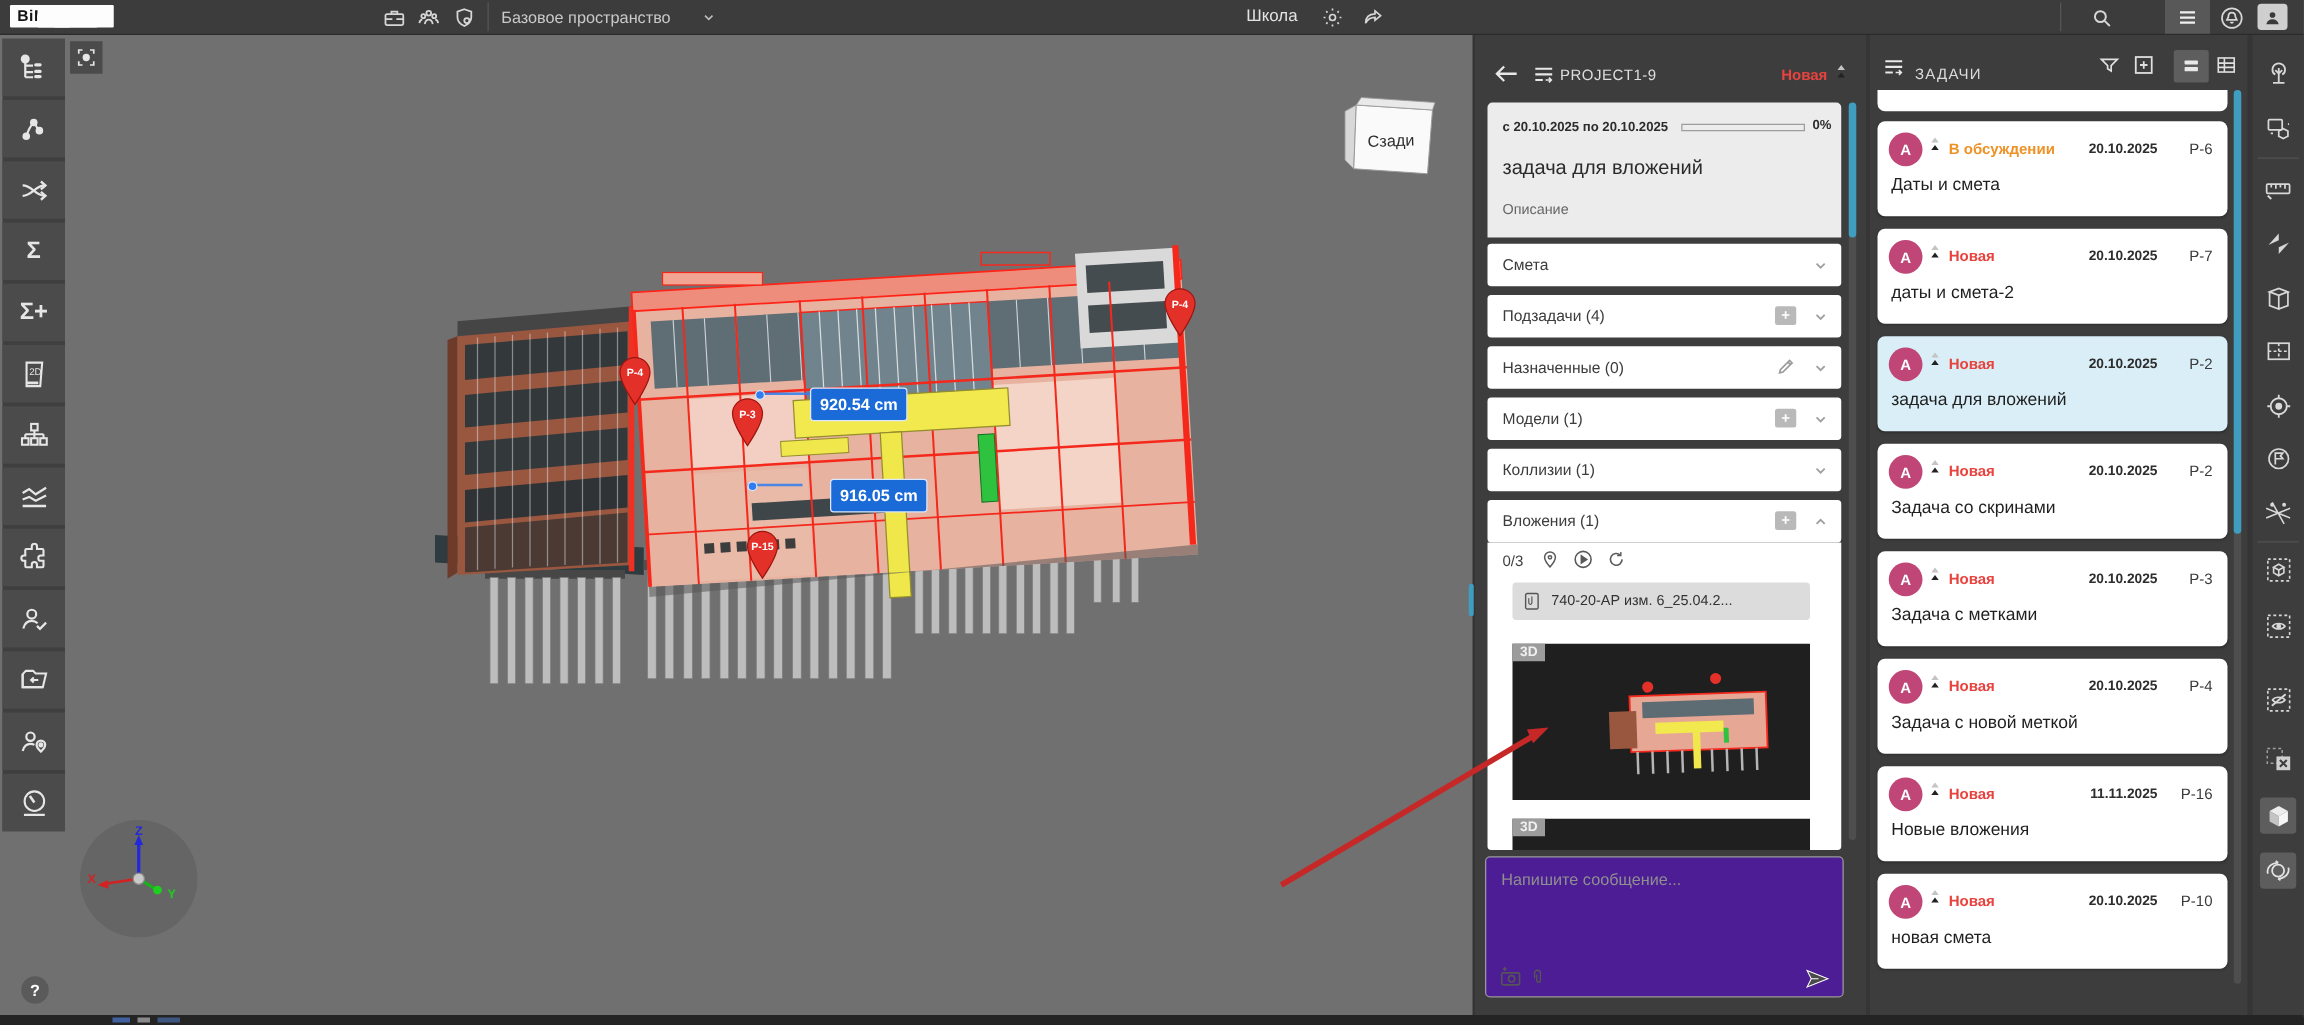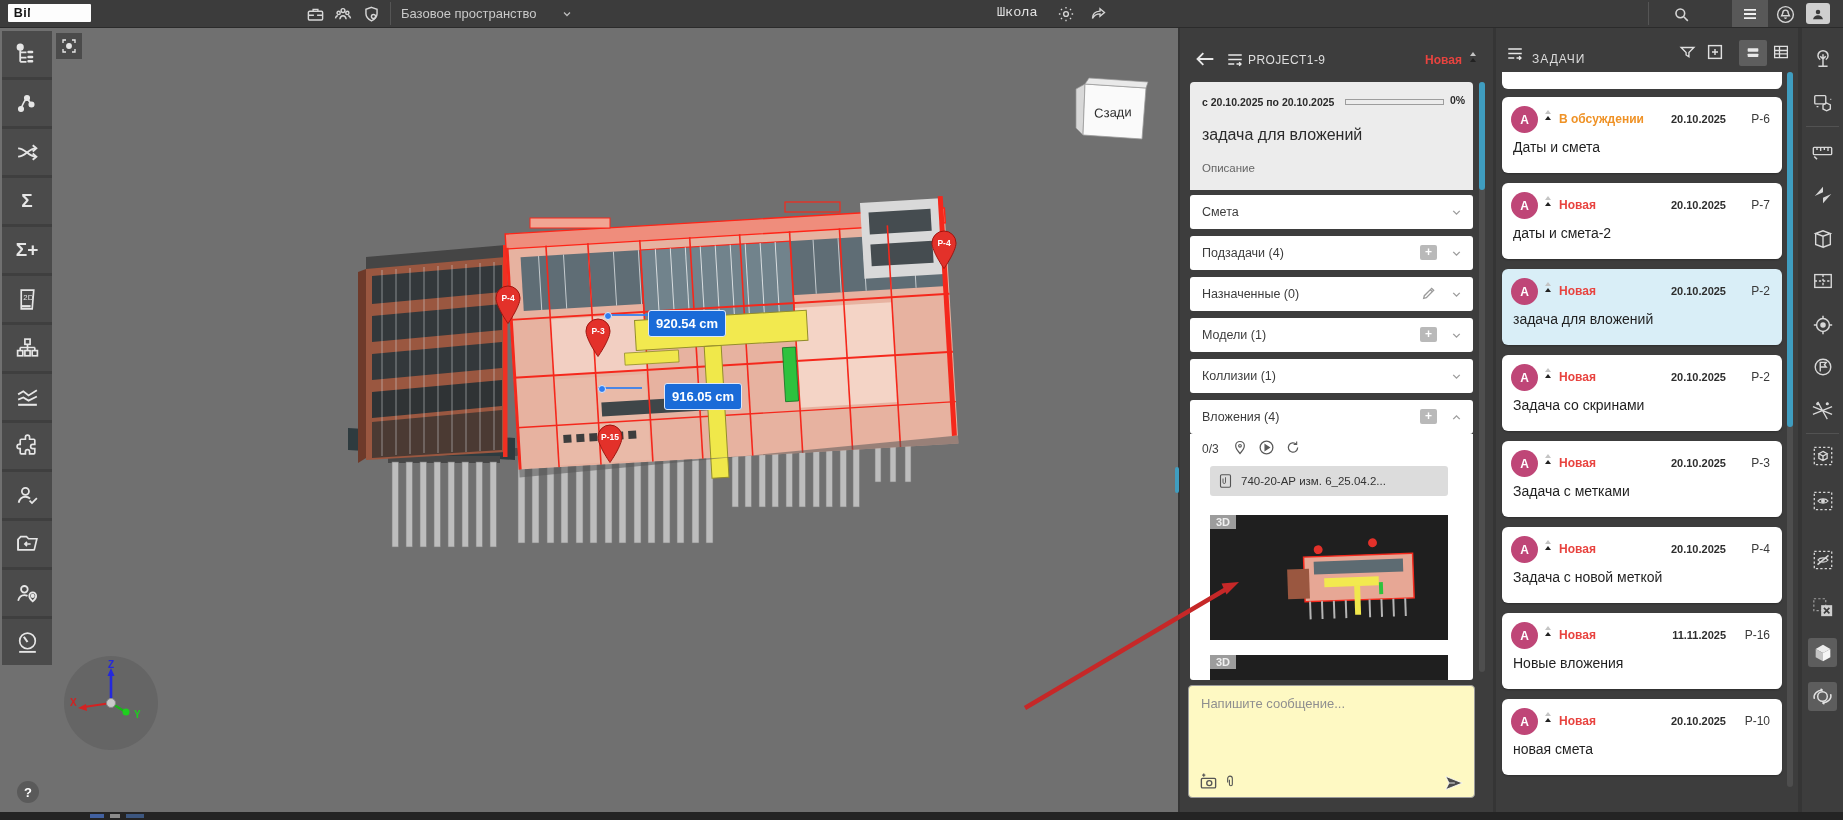--- a/index.html
+++ b/index.html
@@ -6,21 +6,21 @@
   .stage{position:relative;width:1843px;height:820px;background:#707070;overflow:hidden;
          font-family:"Liberation Sans",sans-serif;-webkit-font-smoothing:antialiased;}
   svg{display:block}
   
   .topbar{position:absolute;left:0;top:0;width:100%;height:27px;background:#3c3c3c;z-index:50;border-bottom:1px solid #2b2b2b;}
   .logo{position:absolute;left:8px;top:4px;width:48px;height:18px;background:#fdfdfd;border-radius:1px;
         display:flex;align-items:center;justify-content:center;font-weight:bold;font-size:12.5px;color:#141414;letter-spacing:.5px;}
   .tb-ic{position:absolute;top:3px;width:22px;height:22px;display:flex;align-items:center;justify-content:center;cursor:pointer;}
   .tb-sep{position:absolute;top:2px;width:1px;height:23px;background:#555;}
   .tb-text{position:absolute;top:6px;font-size:13px;color:#c9c9c9;}
-  .tb-proj{position:absolute;top:5px;font-size:13.5px;color:#e3e3e3;font-family:Liberation Mono, monospace;}
+  .tb-proj{position:absolute;top:5px;font-size:13.5px;color:#e3e3e3;}
   .tb-userbox{position:absolute;top:3px;width:24px;height:21px;background:#cfcfcf;border-radius:3px;display:flex;align-items:center;justify-content:center;}
   .tb-activebox{position:absolute;top:0;width:36px;height:27px;background:#585858;display:flex;align-items:center;justify-content:center;}
   
   .ltool{position:absolute;left:2px;top:31px;width:50px;background:#3f3f3f;z-index:40;display:flex;flex-direction:column;gap:3px;}
   .tbtn{height:46px;background:#4b4b4b;display:flex;align-items:center;justify-content:center;color:#e6e6e6;cursor:pointer;}
   .tbtn .glyph-txt{font-size:19px;color:#e6e6e6;font-weight:bold;}
   .focusbtn{position:absolute;left:56px;top:33px;width:26px;height:26px;background:#4b4b4b;z-index:40;display:flex;align-items:center;justify-content:center;cursor:pointer;}
   
   .viewcube{position:absolute;left:1068px;top:76px;z-index:12;cursor:pointer;}
   .pin{position:absolute;width:30px;height:40px;z-index:30;cursor:pointer;}
@@ -65,21 +65,21 @@
   .sec-row.exp .chev{transform:rotate(180deg);}
   .attach{position:absolute;left:10px;top:407px;width:283px;height:246px;background:#fff;border-radius:0 0 3px 3px;overflow:hidden;}
   .att-counter{position:absolute;left:12px;top:8px;font-size:12px;color:#3e3e3e;}
   .att-ic{position:absolute;top:5px;cursor:pointer;}
   .chip{position:absolute;left:20px;top:32px;width:238px;height:30px;background:#dcdcdc;border-radius:3px;display:flex;align-items:center;cursor:pointer;}
   .chip-txt{font-size:11.5px;color:#333;margin-left:8px;}
   .thumb{position:absolute;left:20px;width:238px;background:#1f1f1f;cursor:pointer;}
   .thumb1{top:81px;height:125px;}
   .thumb2{top:221px;height:30px;}
   .badge3d{position:absolute;left:0;top:0;background:#9c9c9c;color:#efefef;font-weight:bold;font-size:11px;padding:1px 6px;}
-  .composer{position:absolute;left:8px;top:658px;width:287px;height:113px;background:#fef9c3;border:1.5px solid #9a9a9a;border-radius:4px;box-sizing:border-box;}
+  .composer{position:absolute;left:8px;top:658px;width:287px;height:113px;background:#4c1d95;border:1.5px solid #9a9a9a;border-radius:4px;box-sizing:border-box;}
   .composer-ph{position:absolute;left:12px;top:10px;font-size:13px;color:#8f8f8f;}
   .comp-ic{position:absolute;bottom:6px;cursor:pointer;}
   .dp-scroll-track{position:absolute;left:299px;top:55px;width:6px;height:590px;background:#4e4e4e;border-radius:3px;}
   .dp-scroll-thumb{position:absolute;left:299px;top:55px;width:6px;height:108px;background:#3f9dc0;border-radius:3px;cursor:pointer;}
   
   .tpanel{position:absolute;left:1496px;top:27px;width:302px;height:785px;background:#3d3d3d;z-index:20;}
   .tp-title{position:absolute;left:36px;top:25px;font-size:12px;color:#dcdcdc;letter-spacing:1px;}
   .tp-ic{position:absolute;cursor:pointer;}
   .tp-activebox{position:absolute;left:243px;top:13px;width:28px;height:26px;background:#5e5e5e;border-radius:2px;display:flex;align-items:center;justify-content:center;cursor:pointer;}
   .sliver{position:absolute;left:6px;top:45px;width:280px;height:17px;background:#fff;border-radius:0 0 6px 6px;}
@@ -563,21 +563,21 @@
           <span class="sec-label">Коллизии (1)</span>
 
           <span class="chev">
             <svg width="13" height="13" viewBox="0 0 24 24" fill="none" stroke="#9e9e9e" stroke-width="2.6">
               <path d="M6 9l6 6 6-6"></path>
             </svg>
           </span>
         </div>
 
         <div class="sec-row exp">
-          <span class="sec-label">Вложения (4)</span>
+          <span class="sec-label">Вложения (1)</span>
           <span class="icon-plusbox on">+</span>
 
           <span class="chev">
             <svg width="13" height="13" viewBox="0 0 24 24" fill="none" stroke="#9e9e9e" stroke-width="2.6">
               <path d="M6 9l6 6 6-6"></path>
             </svg>
           </span>
         </div>
 
     </div>

